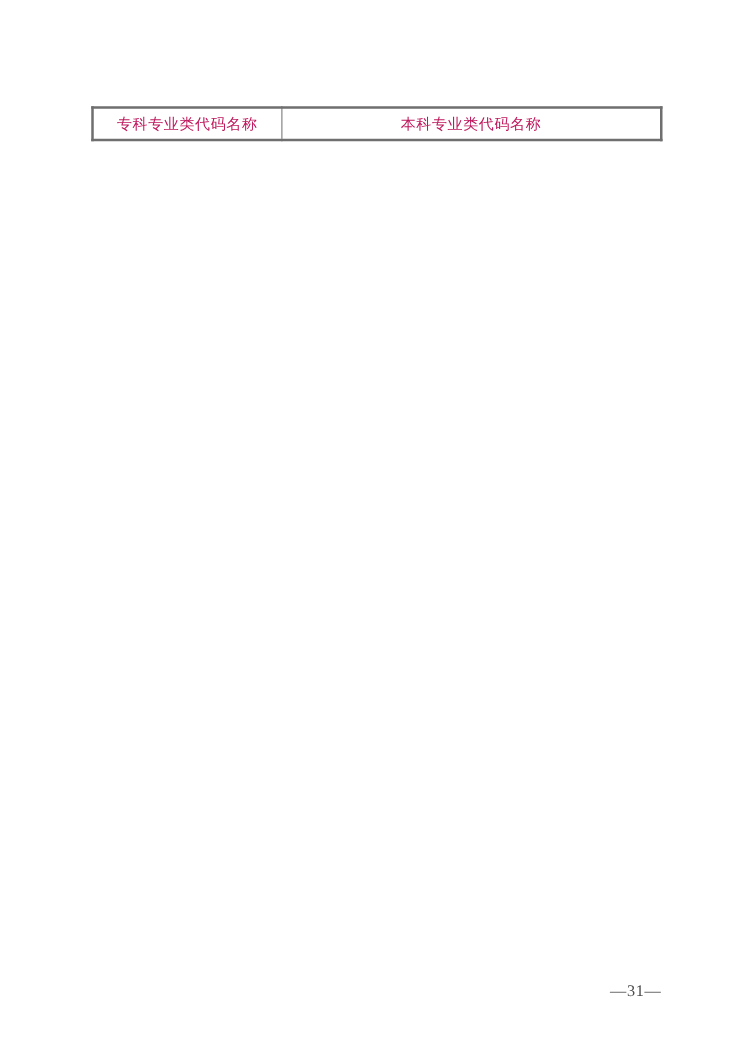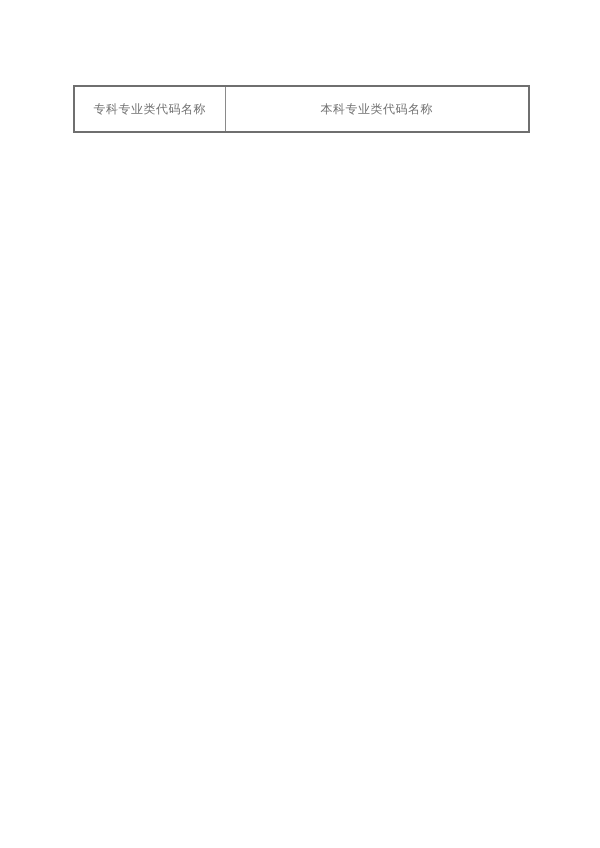--- a/index.html
+++ b/index.html
@@ -27,22 +27,22 @@
     border-collapse: collapse;
     table-layout: fixed;
     border: 2px solid #6f6f6f;
   }
   .mapping-table th,
   .mapping-table td {
     border: 1px solid #8a8a8a;
     font-size: 12px;
     font-weight: normal;
     letter-spacing: 0.5px;
-    color: #737373;
-    padding: 10px;
+    color: #be185d;
+    padding: 0;
     overflow: hidden;
     white-space: nowrap;
   }
   .mapping-table thead th {
     height: 24px;
     text-align: center;
     vertical-align: middle;
   }
   .col-zhuanke { width: 151px; }
   .col-benke  { width: 304px; }
@@ -68,13 +68,14 @@
     </colgroup>
     <thead>
       <tr>
         <th>专科专业类代码名称</th>
         <th>本科专业类代码名称</th>
       </tr>
     </thead>
     <tbody id="table-body"></tbody>
   </table>
 
+  <div class="page-number">—31—</div>
 </div>
 
 </body></html>

